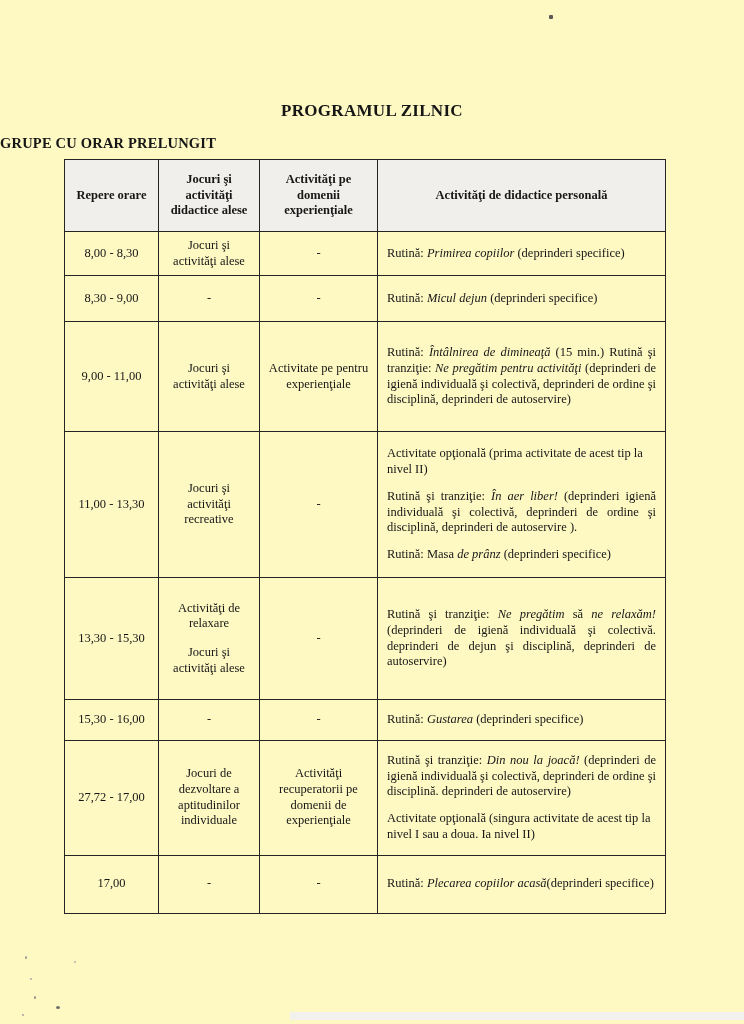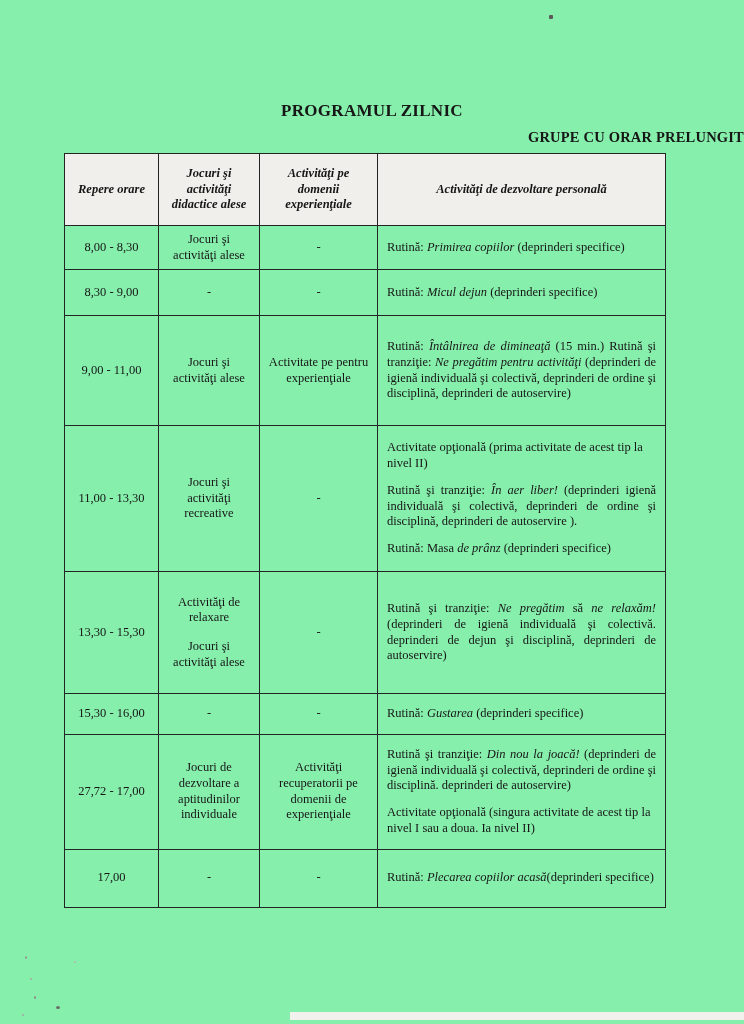--- a/index.html
+++ b/index.html
@@ -2,35 +2,35 @@
 <html><head>
 <meta charset="utf-8">
 <style>
   * { margin: 0; padding: 0; box-sizing: border-box; }
   html, body { background: #e9e9e7; }
   .page {
     position: relative;
     width: 744px;
     height: 1024px;
     margin: 0 auto;
-    background: #86efac;
+    background: #fef9c3;
     color: #161616;
     font-family: "Liberation Serif", "DejaVu Serif", serif;
     overflow: hidden;
   }
   .doc-title {
     margin-top: 101px;
     text-align: center;
     font-size: 17px;
     font-weight: bold;
     letter-spacing: 0.3px;
   }
   .doc-subtitle {
-    margin-top: 8px;
-    text-align: right;
+    margin-top: 14px;
+    text-align: left;
     font-size: 14.5px;
     font-weight: bold;
     letter-spacing: 0.2px;
   }
   table.schedule {
     border-collapse: collapse;
     table-layout: fixed;
     width: 601px;
     margin: 7px 0 0 64px;
     font-size: 12.5px;
@@ -40,21 +40,20 @@
     vertical-align: middle;
     line-height: 1.26;
   }
   table.schedule th {
     background: #f0efeb;
     font-weight: bold;
     text-align: center;
     height: 72px;
     padding: 3px 6px;
     font-size: 12.5px;
-    font-style: italic;
   }
   td.c1 { text-align: center; padding: 5px 4px; }
   td.cc { text-align: center; padding: 4px 6px; }
   td.c4 { text-align: left; padding: 12px 9px; }
   td.cc .cp + .cp { margin-top: 13px; }
   td.c4 .cp + .cp { margin-top: 11px; }
   .cp.just { text-align: justify; text-justify: inter-word; }
   .cp.left { text-align: left; }
   .it { font-style: italic; }
   tbody tr:nth-child(1) td { height: 44px; }
@@ -94,21 +93,21 @@
       <col style="width:94px">
       <col style="width:101px">
       <col style="width:118px">
       <col style="width:288px">
     </colgroup>
     <thead>
       <tr>
           <th>Repere orare</th>
           <th>Jocuri şi activităţi didactice alese</th>
           <th>Activităţi pe domenii experienţiale</th>
-          <th>Activităţi de dezvoltare personală</th>
+          <th>Activităţi de didactice personală</th>
         </tr>
     </thead>
     <tbody>
         <tr>
           <td class="c1">8,00 - 8,30</td>
           <td class="cc">
             <div class="cp">Jocuri şi activităţi alese</div>
           </td>
           <td class="cc">
             <div class="cp">-</div>

